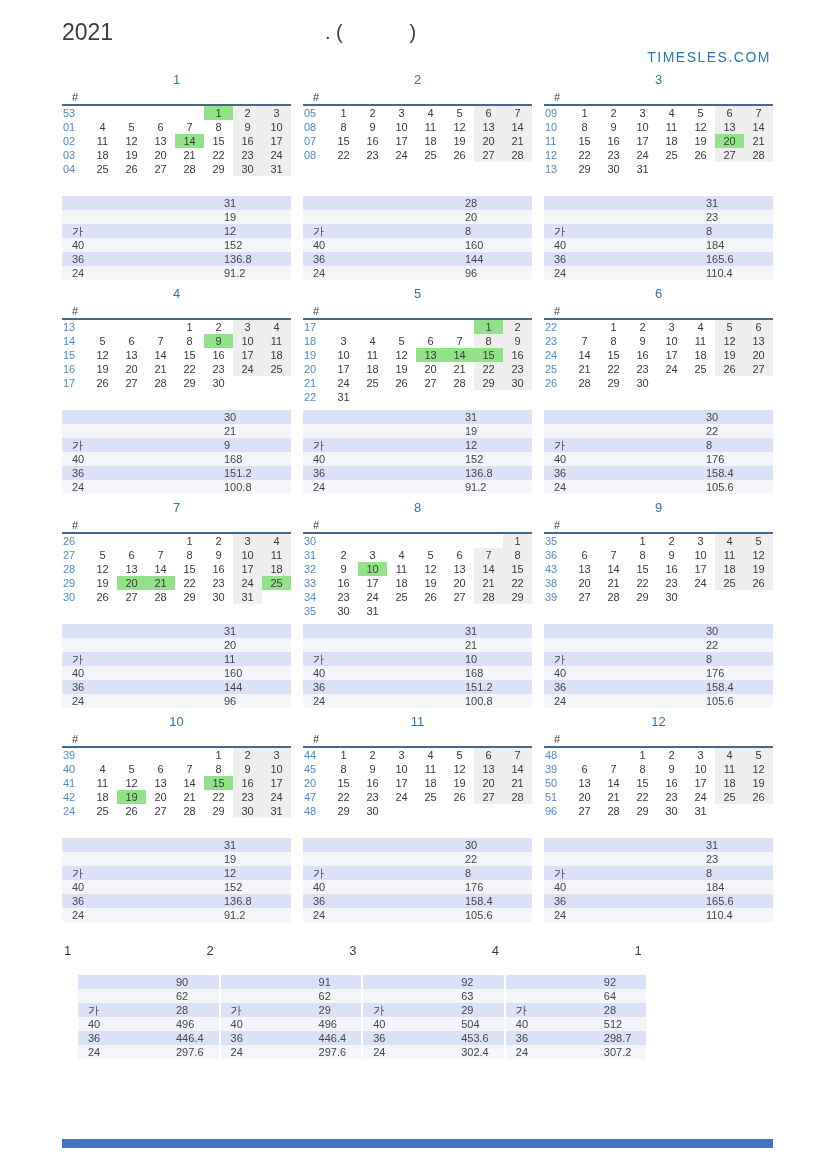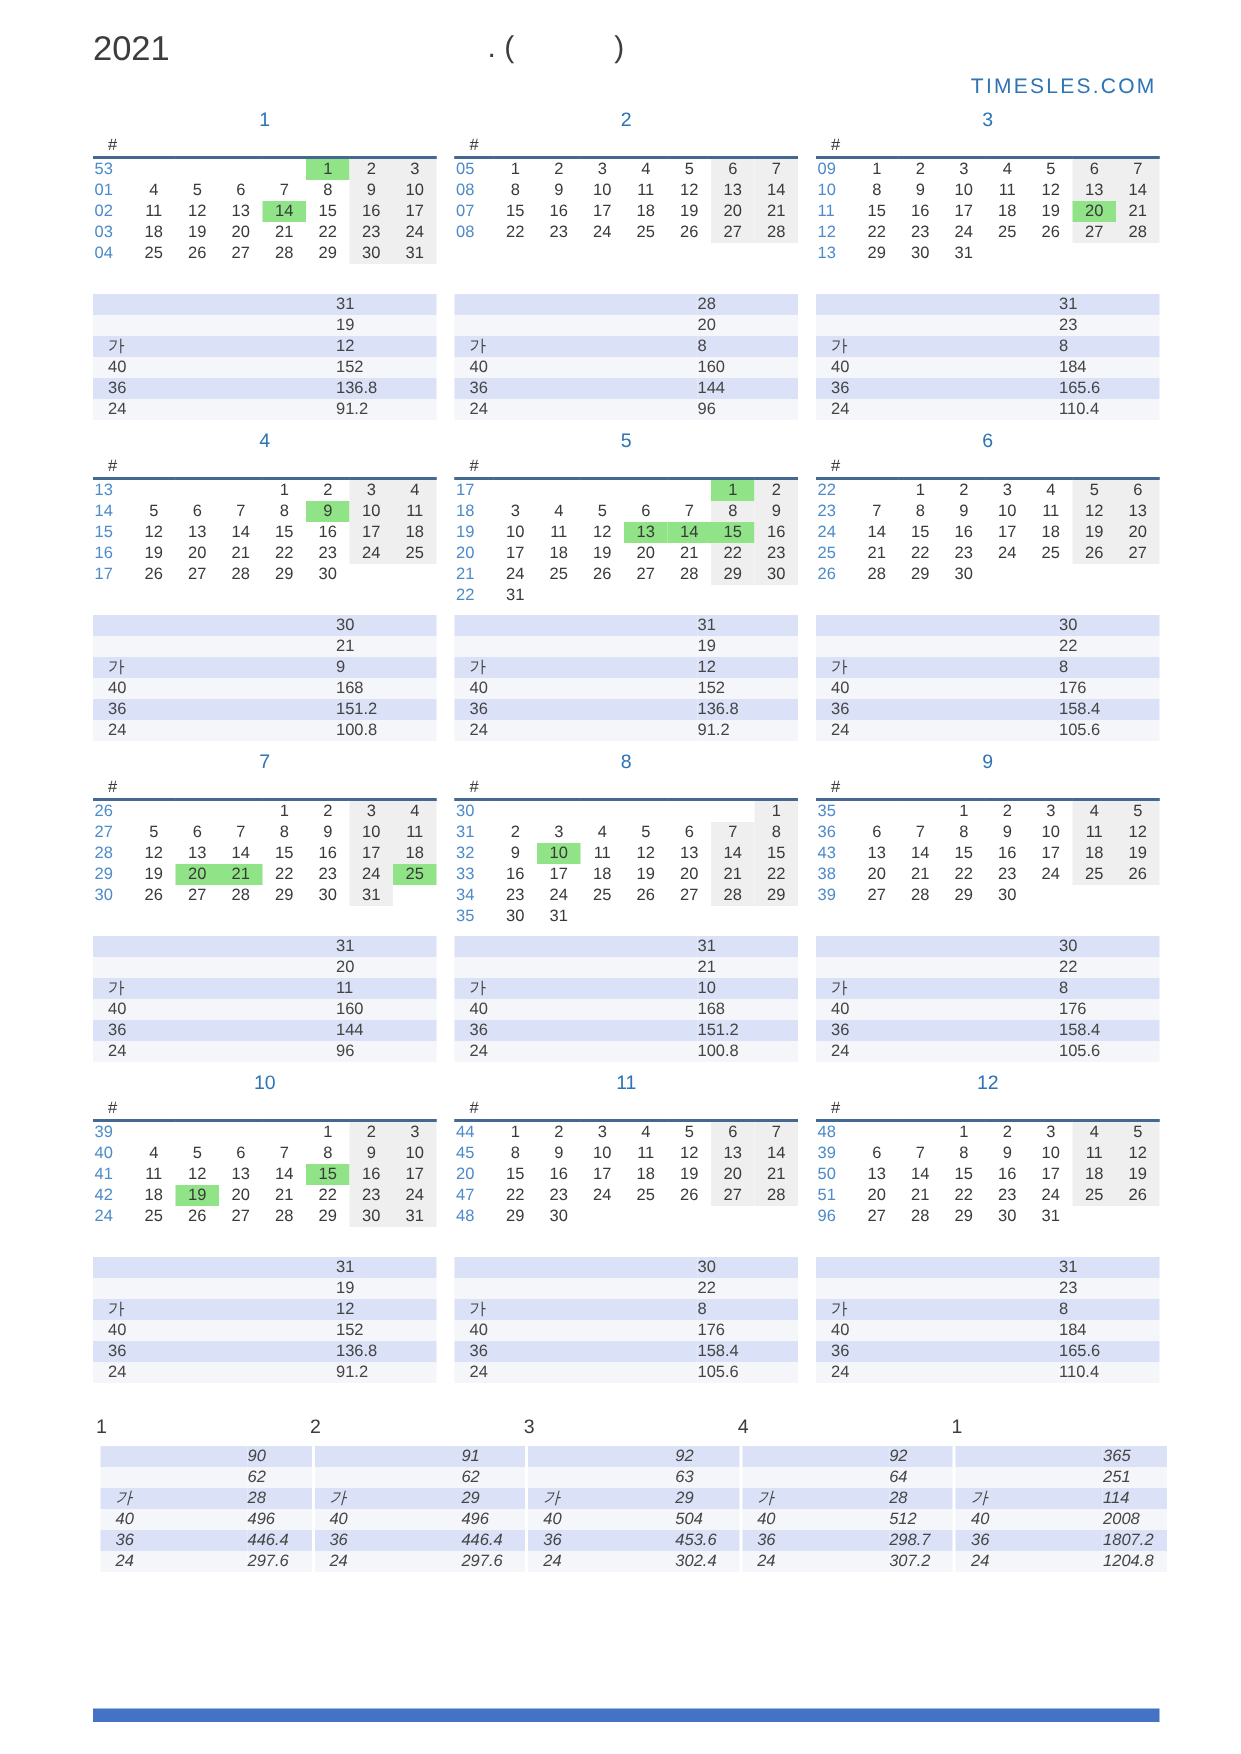--- a/index.html
+++ b/index.html
@@ -28,21 +28,21 @@
   .cal td.hol{background:var(--holiday);}
   .stats{width:100%;border-collapse:collapse;margin-top:auto;margin-bottom:6px;}
   .stats tr:nth-child(odd){background:var(--stripe);}
   .stats tr:nth-child(even){background:var(--stripe2);}
   .stats td{padding:0;font-size:11px;height:14px;line-height:14px;color:#454545;}
   .stats .lbl{width:152px;padding-left:10px;}
   .qstats .lbl{width:88px;}
   .summary{position:absolute;left:62px;top:942px;width:711px;display:grid;
            grid-template-columns:repeat(5,1fr);gap:2px;}
   .q-title{font-size:13px;color:#3d3d3d;line-height:17px;padding-left:2px;margin-bottom:3px;}
-  .quarter .stats{margin:5px;font-style:italic;}
+  .quarter .stats{margin:16px;}
   .footer-bar{position:absolute;left:62px;top:1139px;width:711px;height:9px;background:var(--footer);}
 </style>
 </head>
 <body>
 
 <div class="page">
   <div class="year">2021</div>
   <div class="subtitle">. (            )</div>
   <a class="brand">TIMESLES.COM</a>
 
@@ -1334,45 +1334,17 @@
             <tr>
               <td class="lbl">24</td>
               <td class="val">307.2</td>
             </tr>
           </tbody>
         </table>
   </div>
 
   <div class="quarter">
     <div class="q-title">1</div>
-    <table class="stats qstats">
-          <tbody>
-            <tr>
-              <td class="lbl"></td>
-              <td class="val">365</td>
-            </tr>
-            <tr>
-              <td class="lbl"></td>
-              <td class="val">251</td>
-            </tr>
-            <tr>
-              <td class="lbl">가</td>
-              <td class="val">114</td>
-            </tr>
-            <tr>
-              <td class="lbl">40</td>
-              <td class="val">2008</td>
-            </tr>
-            <tr>
-              <td class="lbl">36</td>
-              <td class="val">1807.2</td>
-            </tr>
-            <tr>
-              <td class="lbl">24</td>
-              <td class="val">1204.8</td>
-            </tr>
-          </tbody>
-        </table>
   </div>
 </div>
 
   <div class="footer-bar"></div>
 </div>
 
 </body></html>

